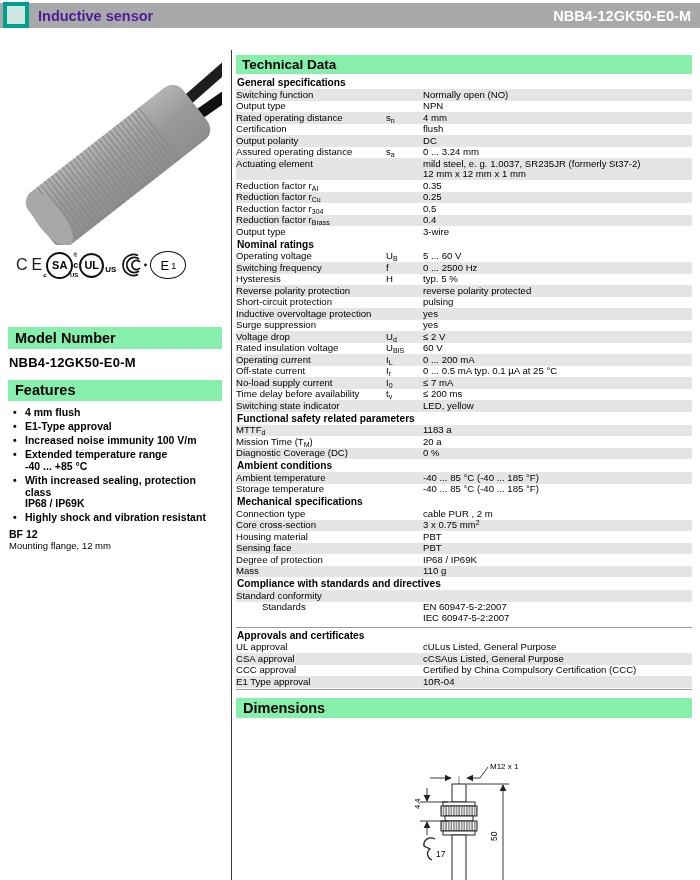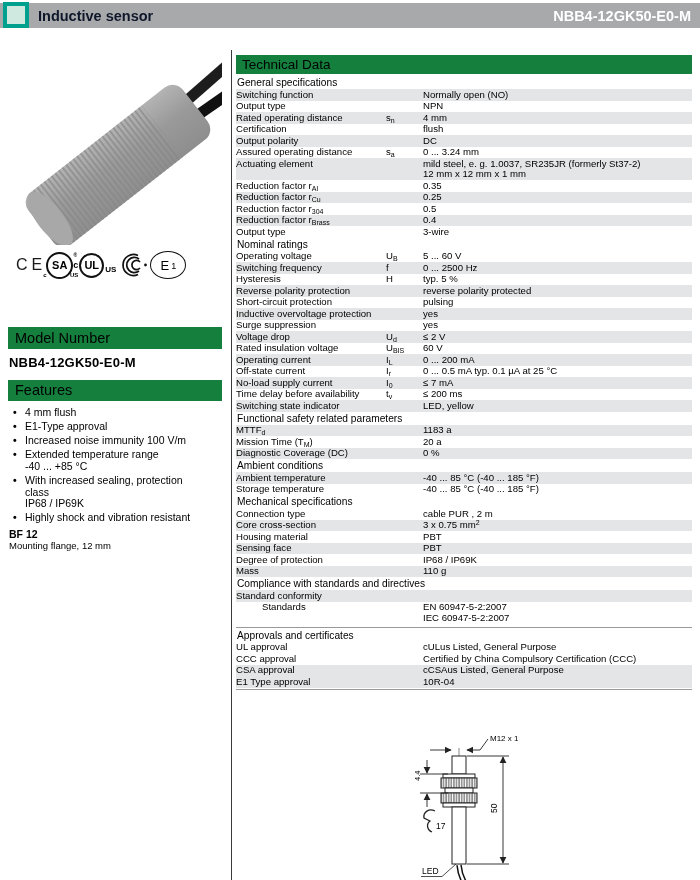--- a/index.html
+++ b/index.html
@@ -2,58 +2,58 @@
 <html><head>
 <meta charset="utf-8">
 <style>
   *{margin:0;padding:0;box-sizing:border-box}
   html,body{width:700px;height:880px}
   body{font-family:"Liberation Sans",sans-serif;background:#fff;color:#000;position:relative;overflow:hidden}
 
   
   .topbar{position:absolute;left:0;top:3px;right:0;height:25px;background:#a7a9ab;display:flex;align-items:center}
   .logo{position:absolute;left:3px;top:-1px;width:26px;height:26px;background:#cfe9e1;border:4px solid #00a08f}
-  .topbar-title{margin-left:38px;font-weight:bold;font-size:14.5px;color:#0f172a}
+  .topbar-title{margin-left:38px;font-weight:bold;font-size:14.5px;color:#4c1d95}
   .topbar-pn{margin-left:auto;margin-right:9px;font-weight:bold;font-size:14.5px;color:#fff}
 
   
   .divider{position:absolute;left:231px;top:50px;bottom:0;width:1px;background:#3a3a3a}
 
   
   .leftcol{position:absolute;left:8px;top:45px;width:214px}
   .photo{width:214px;height:200px;overflow:hidden;position:relative}
   .certs{display:flex;align-items:center;justify-content:flex-start;height:40px;padding:0 6px 0 8px}
   .cert-ce{font-size:16px;letter-spacing:4px;color:#1a1a1a}
   .circ{position:relative;display:inline-flex;align-items:center;justify-content:center;border:2px solid #111;border-radius:50%;width:27px;height:27px;font-weight:bold;font-size:11px}
   .tiny{position:absolute;font-size:6px;font-weight:bold;font-style:normal}
   .csa-c{left:-5px;bottom:-1px}.csa-us{right:-7px;bottom:-1px}.csa-r{top:-2px;right:-6px;font-size:5px}
   .cul-wrap{display:flex;align-items:center}
   .cul-c{font-size:9px;font-weight:bold;margin-right:1px;align-self:center}
   .cul-us{font-size:8px;font-weight:bold;margin-left:1px;align-self:flex-end;padding-bottom:4px}
   .cert-e1{display:inline-flex;align-items:center;justify-content:center;width:36px;height:28px;border:1.5px solid #111;border-radius:50%;font-size:13px}
   .cert-e1 .one{font-size:9px;margin-left:2px;padding-top:2px}
 
   
-  .bar{background:#15803d;font-size:14.5px;font-weight:normal;height:22px;line-height:22px;padding-left:7px}
+  .bar{background:#86efac;font-size:14.5px;font-weight:bold;height:22px;line-height:22px;padding-left:7px}
   .model-value{margin:6px 0 0 1px;font-size:13px;font-weight:bold;letter-spacing:0.2px}
   .bar-model{margin-top:42px}
   .bar-features{margin-top:10px;height:21px;line-height:21px}
   .features-list{margin:6px 0 0 0;list-style:none}
   .features-list li{display:flex;margin-bottom:2.5px}
   .features-list .dot{flex:0 0 17px;padding-left:5px;font-size:10.5px;font-weight:bold;line-height:11.6px}
-  .features-list .ftext{font-size:10.5px;font-weight:normal;line-height:11.6px}
+  .features-list .ftext{font-size:10.5px;font-weight:bold;line-height:11.6px}
   .bar-acc{margin-top:6px;height:21px;line-height:21px}
   .acc-name{margin:5px 0 0 1px;font-size:10.5px;font-weight:bold;line-height:11px}
   .acc-desc{margin:1px 0 0 1px;font-size:9.5px;line-height:10px}
 
   
   .rightcol{position:absolute;left:236px;top:55px;width:456px}
   .bar-tech{height:19px;line-height:19px;font-size:13.5px;padding-left:6px}
   .tech-rows{margin-top:3px;border-bottom:1px solid #9a9a9a;padding-bottom:1px}
-  .sec-head{font-size:10.2px;font-weight:normal;height:12px;line-height:12px;padding-left:1px;margin-top:1px}
+  .sec-head{font-size:10.2px;font-weight:bold;height:12px;line-height:12px;padding-left:1px;margin-top:1px}
   .sec-head.rule{border-top:1px solid #999;margin-top:3px;padding-top:2px;height:15px}
   .spec-row{display:flex;font-size:9.6px;line-height:10.5px;padding:0.5px 0}
   .spec-row.shaded{background:#e4e5e6}
   .c-label{flex:0 0 150px;padding-left:0}
   .spec-row.deep .c-label{padding-left:26px}
   .c-sym{flex:0 0 37px}
   .c-val{flex:1;padding-right:4px}
   sub{font-size:7px;vertical-align:-2px;line-height:0}
   sup{font-size:7px;vertical-align:3px;line-height:0}
 
@@ -362,37 +362,38 @@
         <div class="c-label">Standards</div>
         <div class="c-sym"></div>
         <div class="c-val">EN 60947-5-2:2007<br>IEC 60947-5-2:2007</div>
       </div>
       <div class="sec-head rule">Approvals and certificates</div>
       <div class="spec-row">
         <div class="c-label">UL approval</div>
         <div class="c-sym"></div>
         <div class="c-val">cULus Listed, General Purpose</div>
       </div>
+      <div class="spec-row shaded">
+        <div class="c-label">CSA approval</div>
+        <div class="c-sym"></div>
+        <div class="c-val">cCSAus Listed, General Purpose</div>
+      </div>
       <div class="spec-row">
         <div class="c-label">CCC approval</div>
         <div class="c-sym"></div>
         <div class="c-val">Certified by China Compulsory Certification (CCC)</div>
       </div>
       <div class="spec-row shaded">
-        <div class="c-label">CSA approval</div>
-        <div class="c-sym"></div>
-        <div class="c-val">cCSAus Listed, General Purpose</div>
-      </div>
-      <div class="spec-row shaded">
         <div class="c-label">E1 Type approval</div>
         <div class="c-sym"></div>
         <div class="c-val">10R-04</div>
       </div>
     </div>
 
+  <div class="bar bar-dim">Dimensions</div>
 
   <div class="drawing">
     <svg width="160" height="192" viewBox="0 0 160 192">
       <defs>
         <marker id="ar" viewBox="0 0 10 10" refX="9" refY="5" markerWidth="8" markerHeight="8" orient="auto-start-reverse">
           <path d="M0,0 L10,5 L0,10 z" fill="#222"></path>
         </marker>
         <pattern id="kn" width="2.6" height="12" patternUnits="userSpaceOnUse">
           <line x1="0.9" y1="0" x2="0.9" y2="12" stroke="#333" stroke-width="0.9"></line>
         </pattern>

